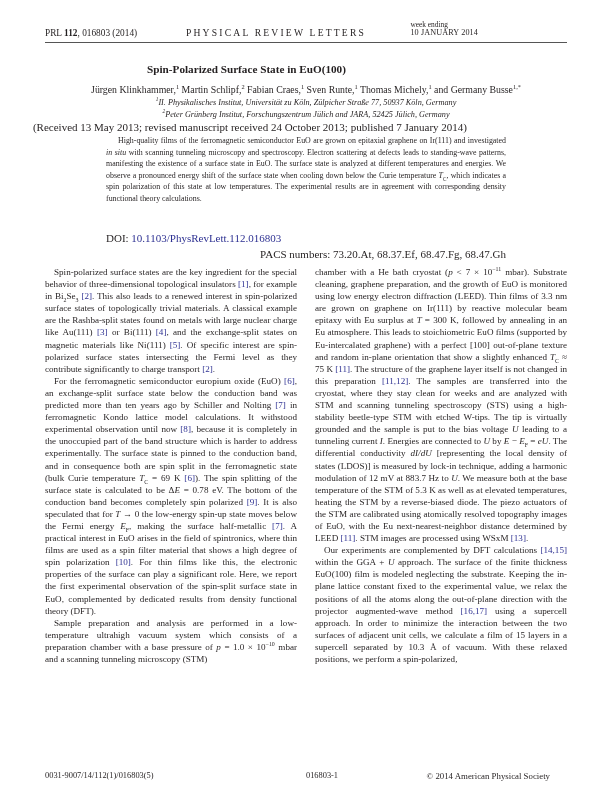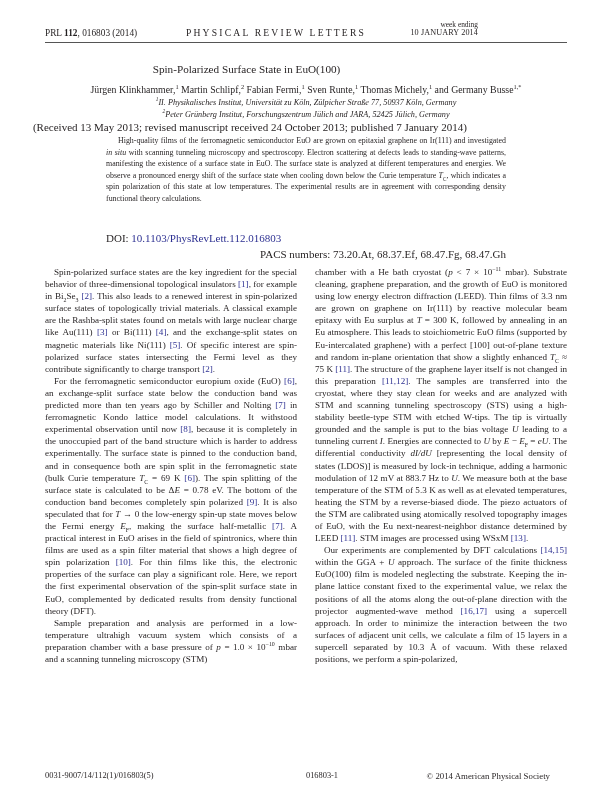--- a/index.html
+++ b/index.html
@@ -1,26 +1,26 @@
 <!DOCTYPE html>
 <html><head>
 <meta charset="utf-8">
 <style>
   html, body { margin: 0; padding: 0; background: #ffffff; }
   body { width: 612px; height: 792px; position: relative; overflow: hidden;
          font-family: "Liberation Serif", "DejaVu Serif", serif; color: #231f20; }
   .hdr-left { position: absolute; left: 45px; top: 28px; font-size: 9.3px; }
   .hdr-left b { font-weight: bold; }
   .hdr-center { position: absolute; left: 0; width: 552px; top: 27px; text-align: center; font-size: 9.6px; letter-spacing: 2.2px; }
-  .hdr-right { position: absolute; right: 134px; top: 21px; text-align: right; font-size: 7.4px; line-height: 8.4px; }
+  .hdr-right { position: absolute; right: 134px; top: 21px; font-size: 7.4px; line-height: 8.4px; }
   .hdr-right .wk { display:block; }
   .hdr-right .dt { display:block; font-size: 8.2px; letter-spacing: 0.1px; }
   .rule { position: absolute; left: 45px; top: 42px; width: 434px; height: 1.3px; background: #555; }
   .rule { width: 434px; }
-  .title { position: absolute; left: 0; width: 493px; top: 63px; text-align: center; font-weight: normal; font-size: 11.2px; }
+  .title { position: absolute; left: 0; width: 493px; top: 63px; text-align: center; font-weight: bold; font-size: 11.2px; }
   .authors { position: absolute; left: 0; width: 612px; top: 84px; text-align: center; font-size: 9.8px; }
   .affil { position: absolute; left: 0; width: 612px; text-align: center; font-size: 8.2px; font-style: italic; }
   .affil1 { top: 98px; }
   .affil2 { top: 110px; }
   .received { position: absolute; left: 0; width: 500px; top: 121px; text-align: center; font-size: 11px; }
   sup { font-size: 65%; line-height: 0; }
   sub { font-size: 65%; line-height: 0; }
   .abstract { position: absolute; left: 106px; width: 400px; top: 135px; font-size: 7.9px; line-height: 11.6px; text-align: justify; }
   .abstract p { margin: 0; text-indent: 12px; }
   .doi { position: absolute; left: 106px; top: 232px; font-size: 11px; }
@@ -43,21 +43,21 @@
 <div class="hdr-center">PHYSICAL REVIEW LETTERS</div>
 <div class="hdr-right">
   <span class="wk">week ending</span>
   <span class="dt">10 JANUARY 2014</span>
 </div>
 <div class="rule" style="width:522px;"></div>
 
 <div class="title">Spin-Polarized Surface State in EuO(100)</div>
 
 <div class="authors">
-  <span><span>Jürgen Klinkhammer,</span><sup>1</sup></span><span><span> Martin Schlipf,</span><sup>2</sup></span><span><span> Fabian Fermi,</span><sup>1</sup></span><span><span> Sven Runte,</span><sup>1</sup></span><span><span> Thomas Michely,</span><sup>1</sup></span><span><span> and Germany Busse</span><sup>1,*</sup></span>
+  <span><span>Jürgen Klinkhammer,</span><sup>1</sup></span><span><span> Martin Schlipf,</span><sup>2</sup></span><span><span> Fabian Craes,</span><sup>1</sup></span><span><span> Sven Runte,</span><sup>1</sup></span><span><span> Thomas Michely,</span><sup>1</sup></span><span><span> and Germany Busse</span><sup>1,*</sup></span>
 </div>
 <div class="affil affil1"><sup>1</sup><span>II. Physikalisches Institut, Universität zu Köln, Zülpicher Straße 77, 50937 Köln, Germany</span></div>
 <div class="affil affil2"><sup>2</sup><span>Peter Grünberg Institut, Forschungszentrum Jülich and JARA, 52425 Jülich, Germany</span></div>
 <div class="received">(Received 13 May 2013; revised manuscript received 24 October 2013; published 7 January 2014)</div>
 
 <div class="abstract">
   <p><span>High-quality films of the ferromagnetic semiconductor EuO are grown on epitaxial graphene on Ir(111) and investigated </span><i>in situ</i><span> with scanning tunneling microscopy and spectroscopy. Electron scattering at defects leads to standing-wave patterns, manifesting the existence of a surface state in EuO. The surface state is analyzed at different temperatures and energies. We observe a pronounced energy shift of the surface state when cooling down below the Curie temperature </span><i>T</i><sub>C</sub><span>, which indicates a spin polarization of this state at low temperatures. The experimental results are in agreement with corresponding density functional theory calculations.</span></p>
 </div>
 
 <div class="doi"><span>DOI: </span><a>10.1103/PhysRevLett.112.016803</a></div>

